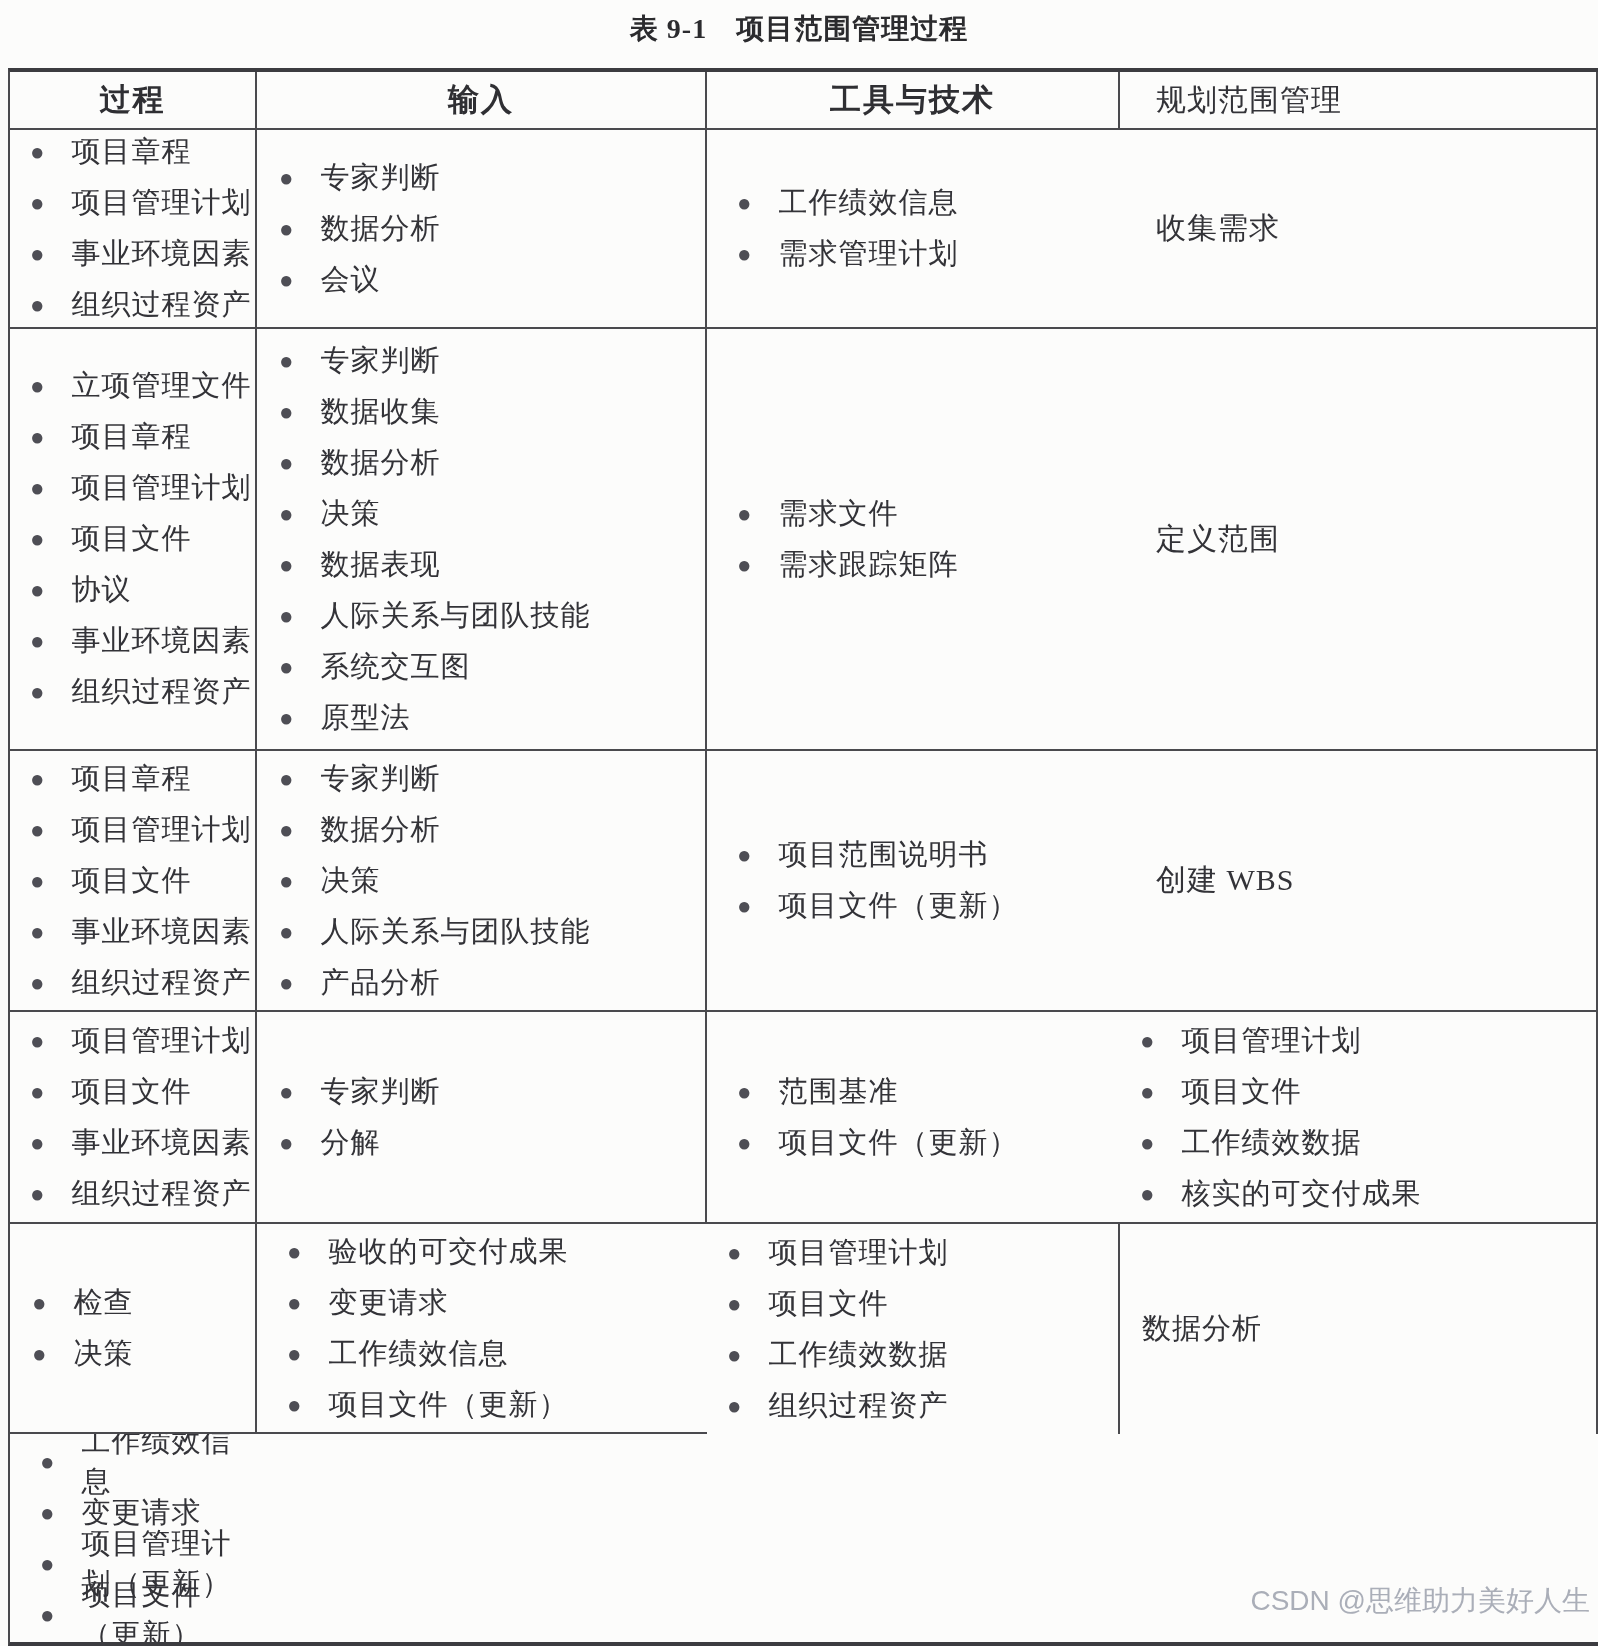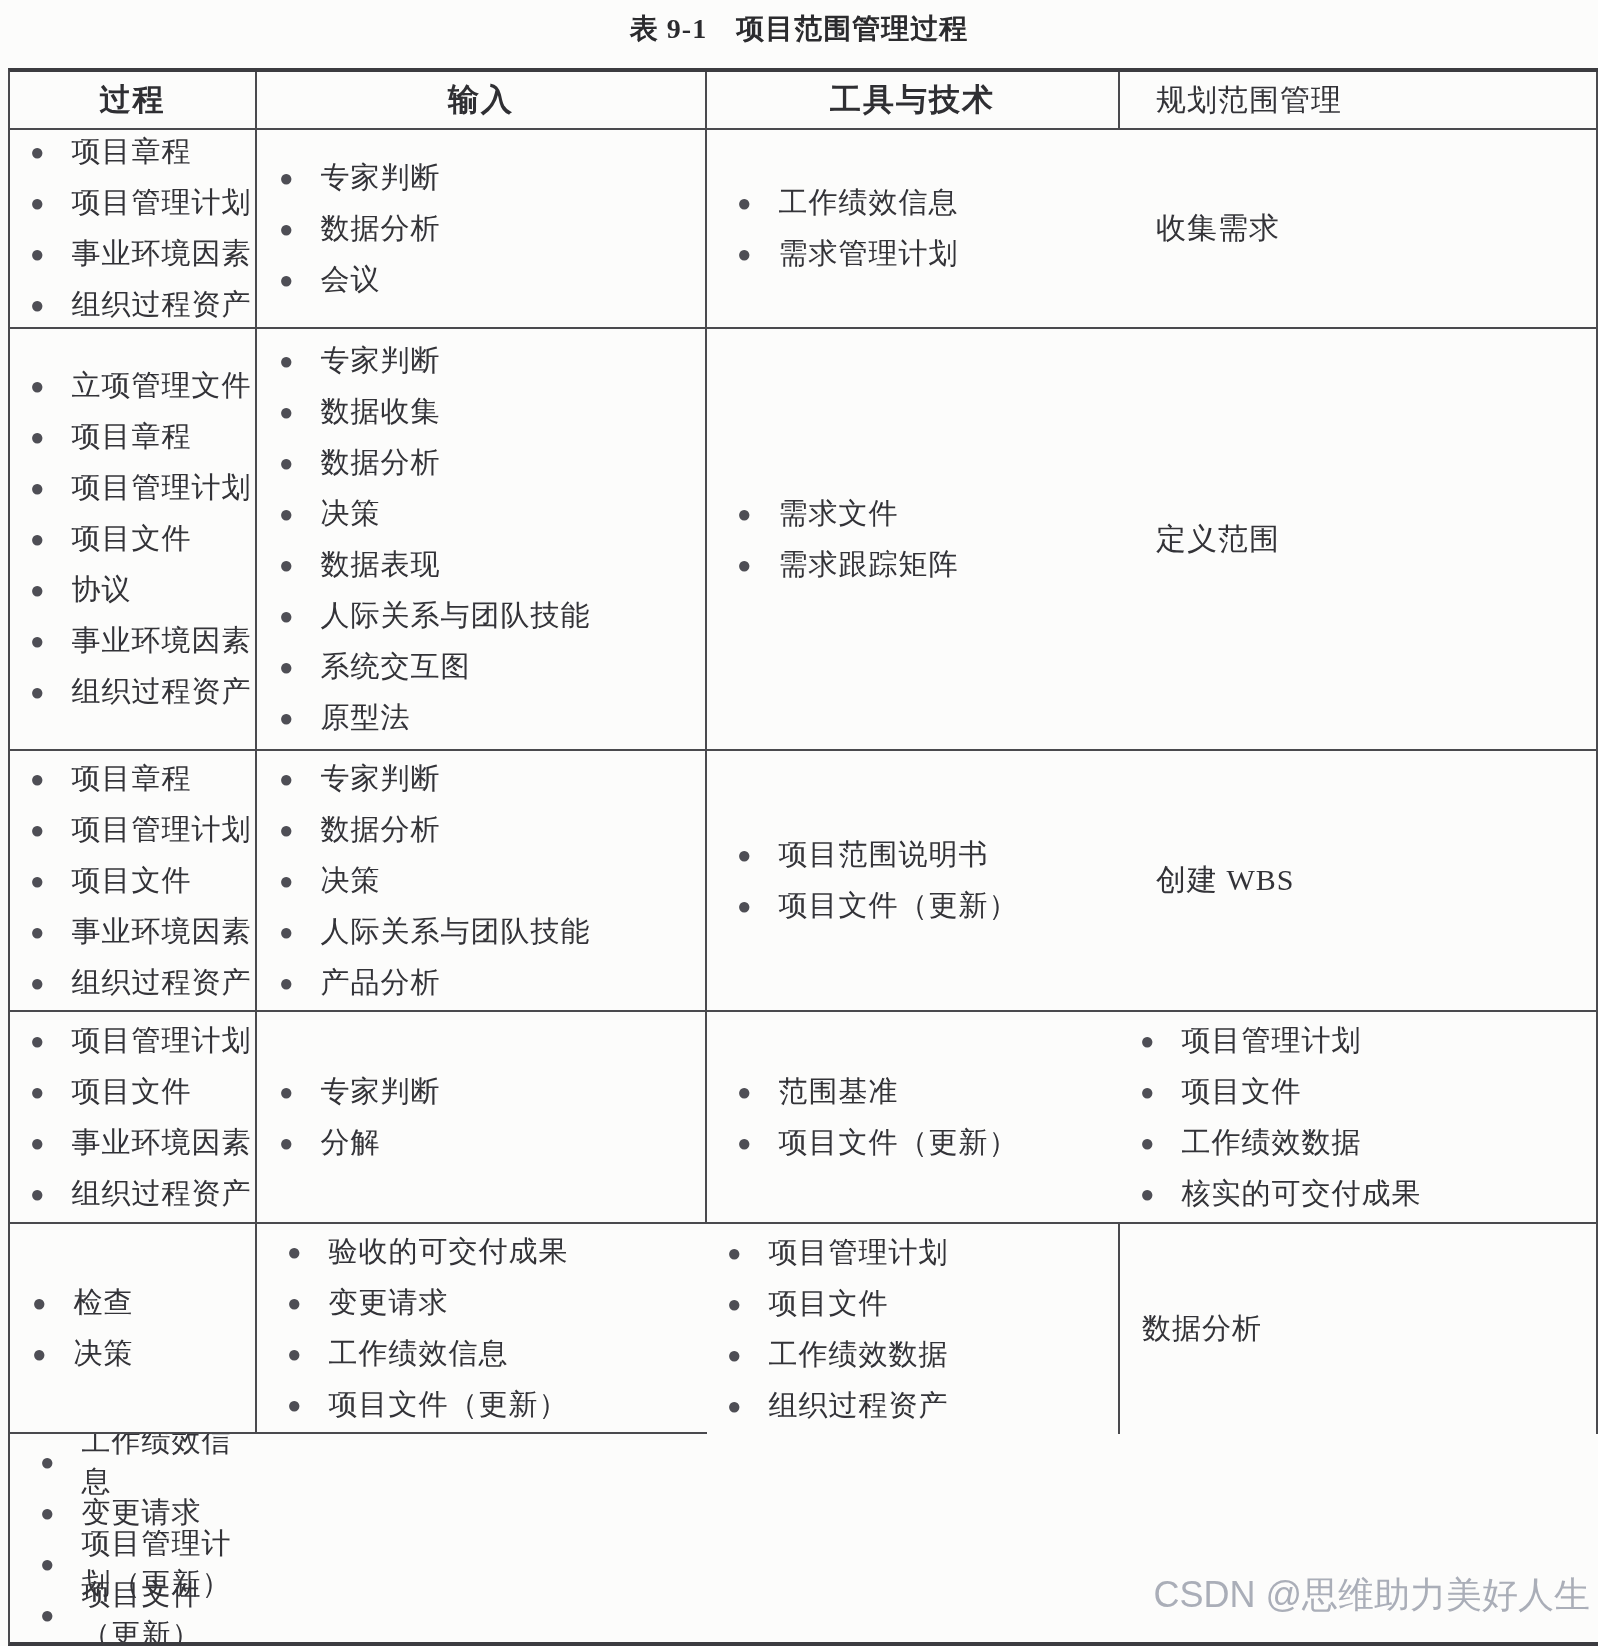--- a/index.html
+++ b/index.html
@@ -79,21 +79,21 @@
     font-size: 24px;
     color: #4e4e55;
     margin-right: 26px;
     line-height: 1;
     flex: 0 0 auto;
   }
   .watermark {
     position: absolute;
     right: 8px;
     bottom: 26px;
-    font-size: 36px;
+    font-size: 28px;
     color: rgba(165, 170, 180, 0.95);
     font-family: "Liberation Sans", "DejaVu Sans", sans-serif;
     pointer-events: none;
   }
 </style>
 </head>
 <body>
 
 <div class="page">
 

